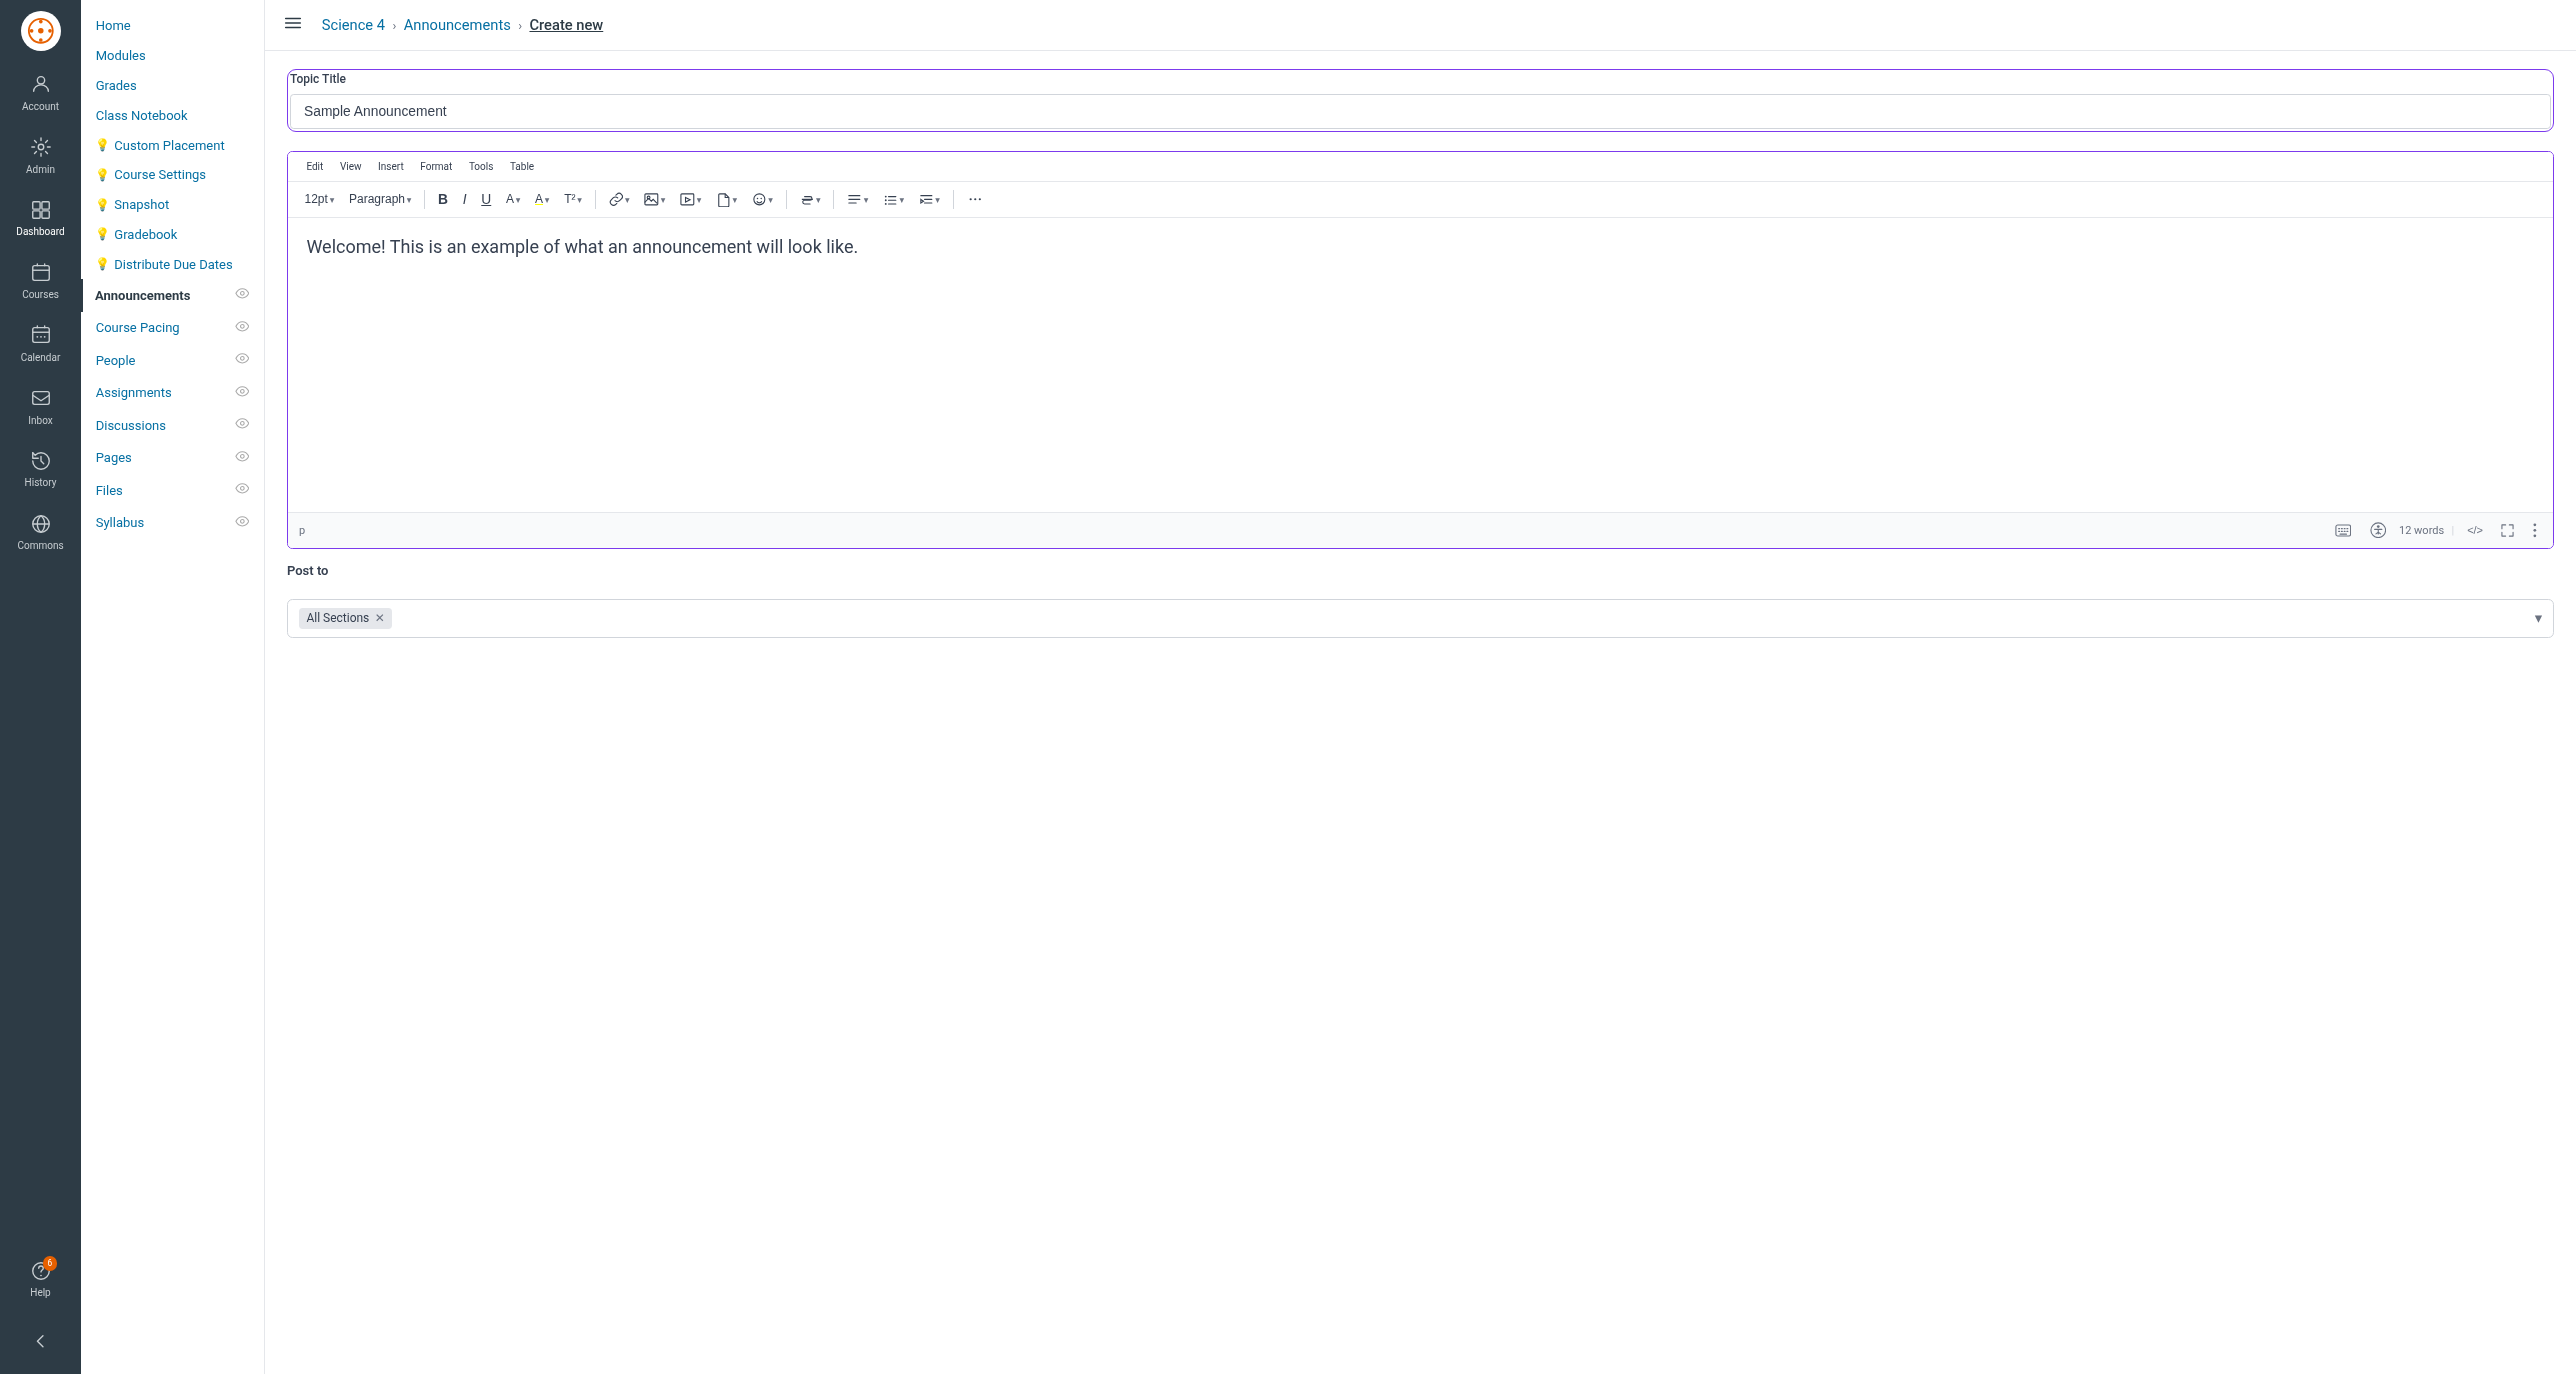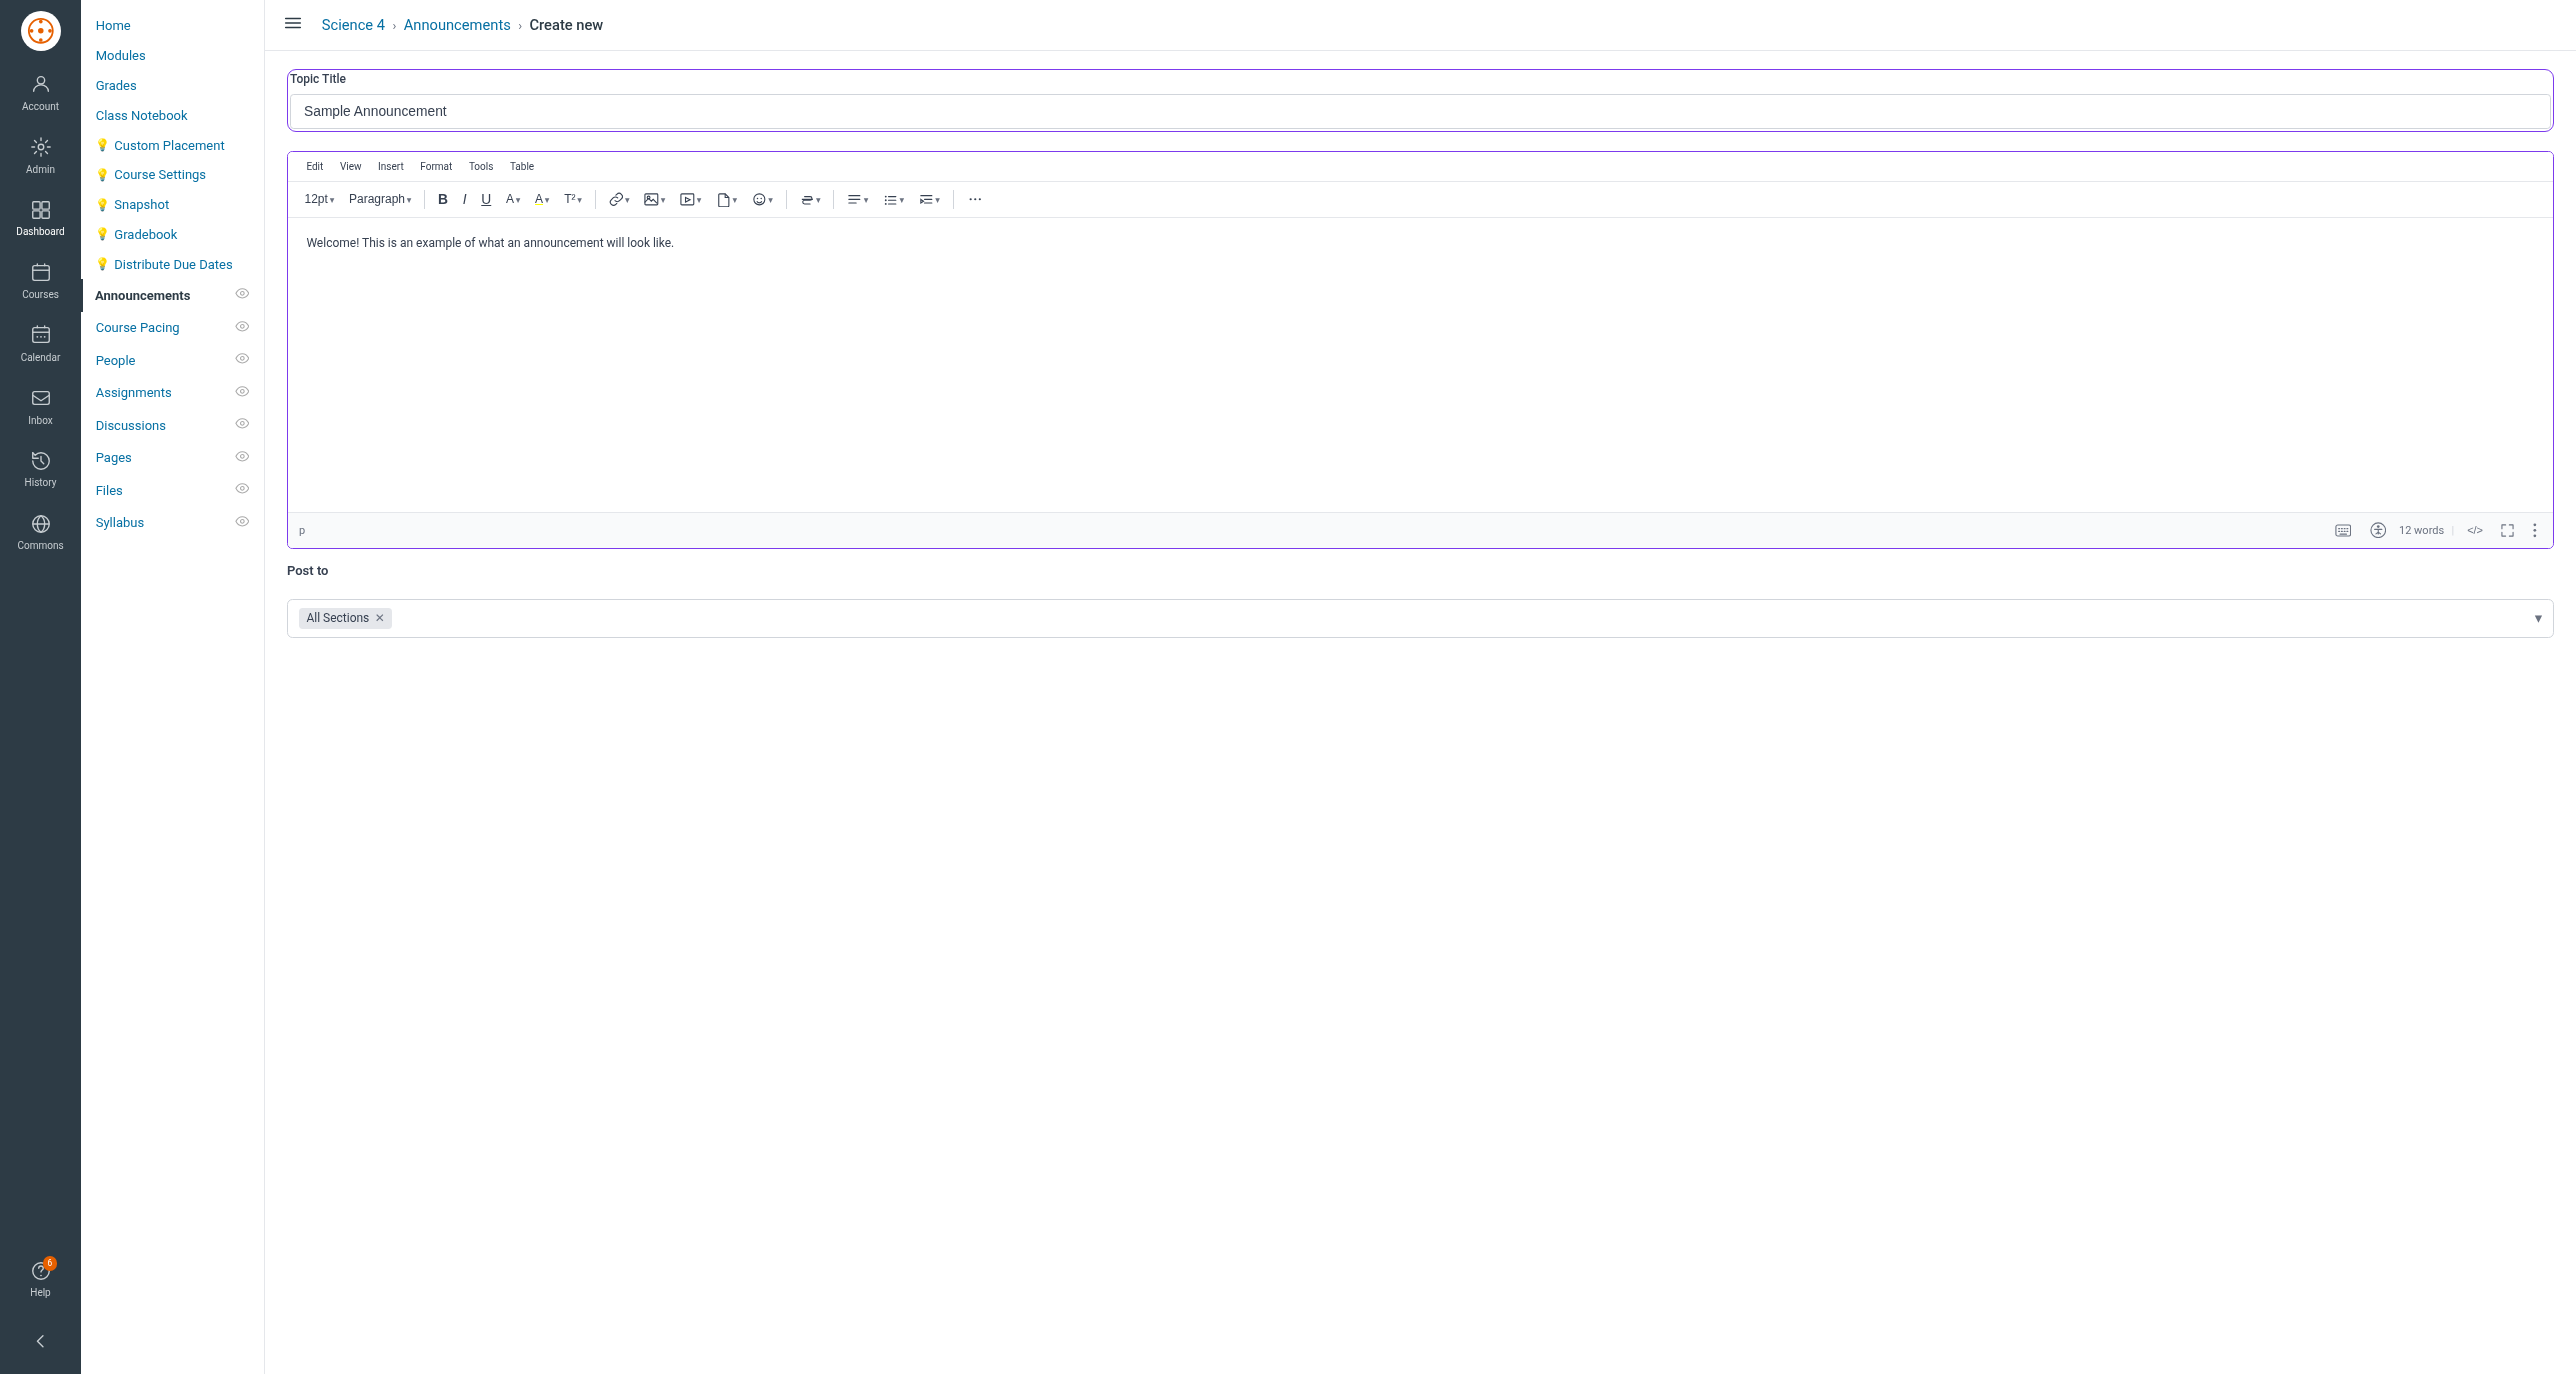--- a/index.html
+++ b/index.html
@@ -137,20 +137,21 @@
       color: #0770a3;
       cursor: pointer;
     }
     .breadcrumb-sep {
       color: #6b7280;
       font-size: 13px;
     }
     .breadcrumb-current {
       color: #2d3b45;
       font-weight: 500;
+      text-decoration: underline;
     }
 
     
     .editor-area {
       flex: 1;
       overflow-y: auto;
       padding: 18.4px 22px;
     }
 
     
@@ -230,21 +231,21 @@
       margin: 0 3.7px;
     }
     .rte-chevron {
       font-size: 9.2px;
       color: #6b7280;
     }
 
     .rte-content {
       min-height: 294px;
       padding: 18.4px;
-      font-size: 12px;
+      font-size: 18px;
       color: #374151;
       background: #fff;
       outline: none;
     }
 
     
     .rte-footer {
       display: flex;
       align-items: center;
       justify-content: space-between;

